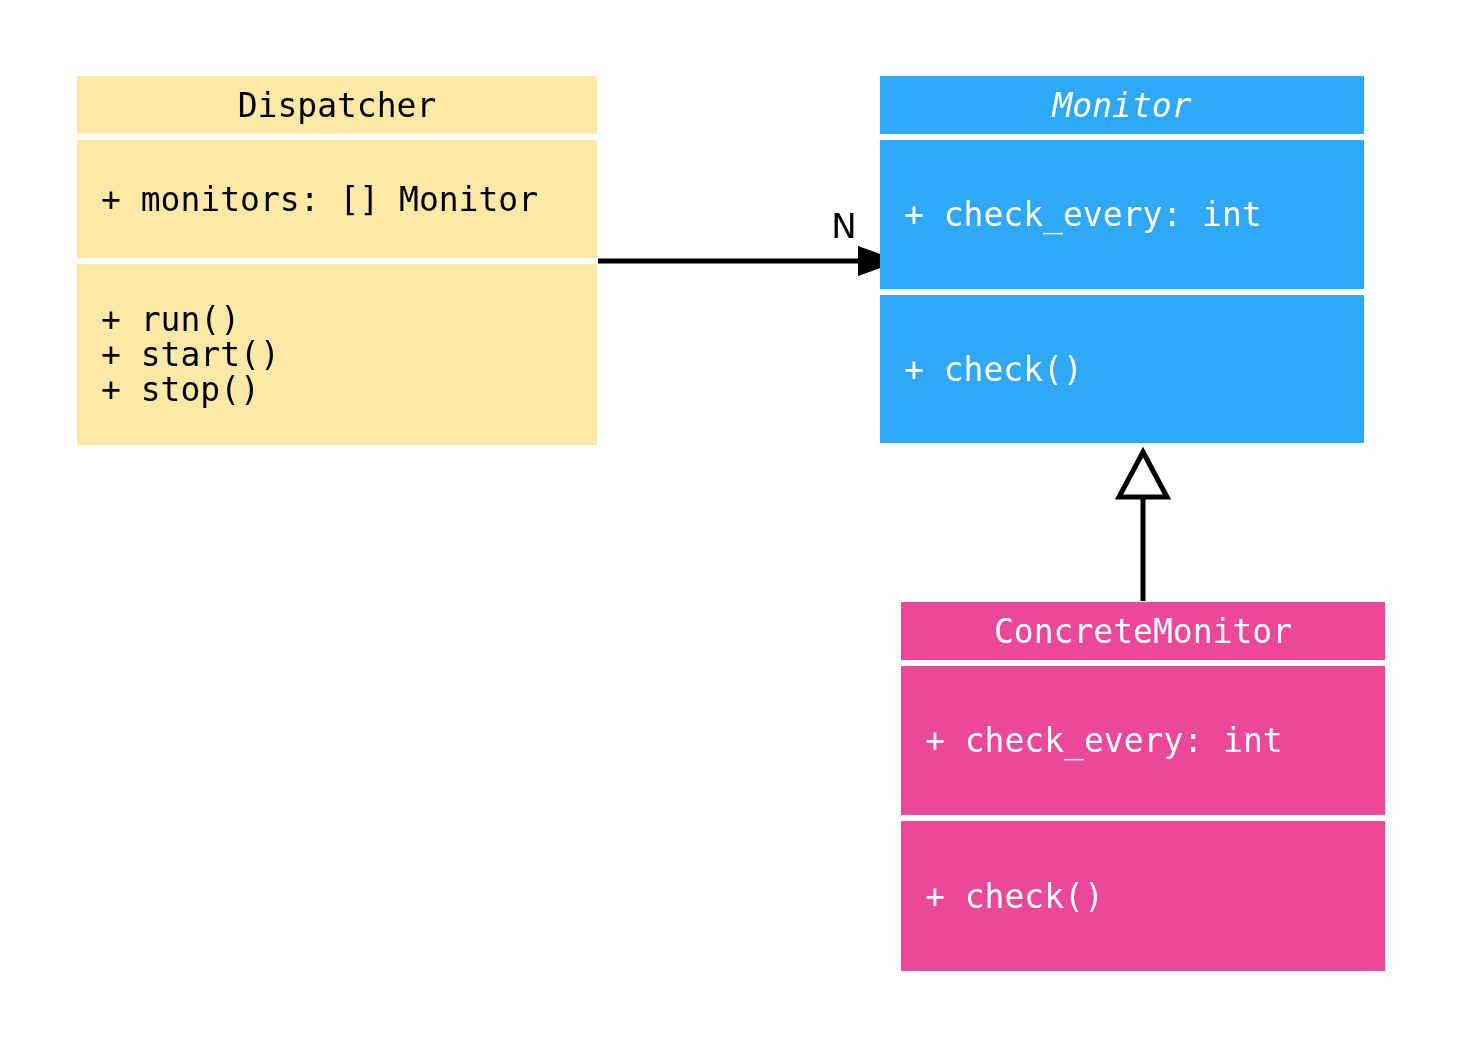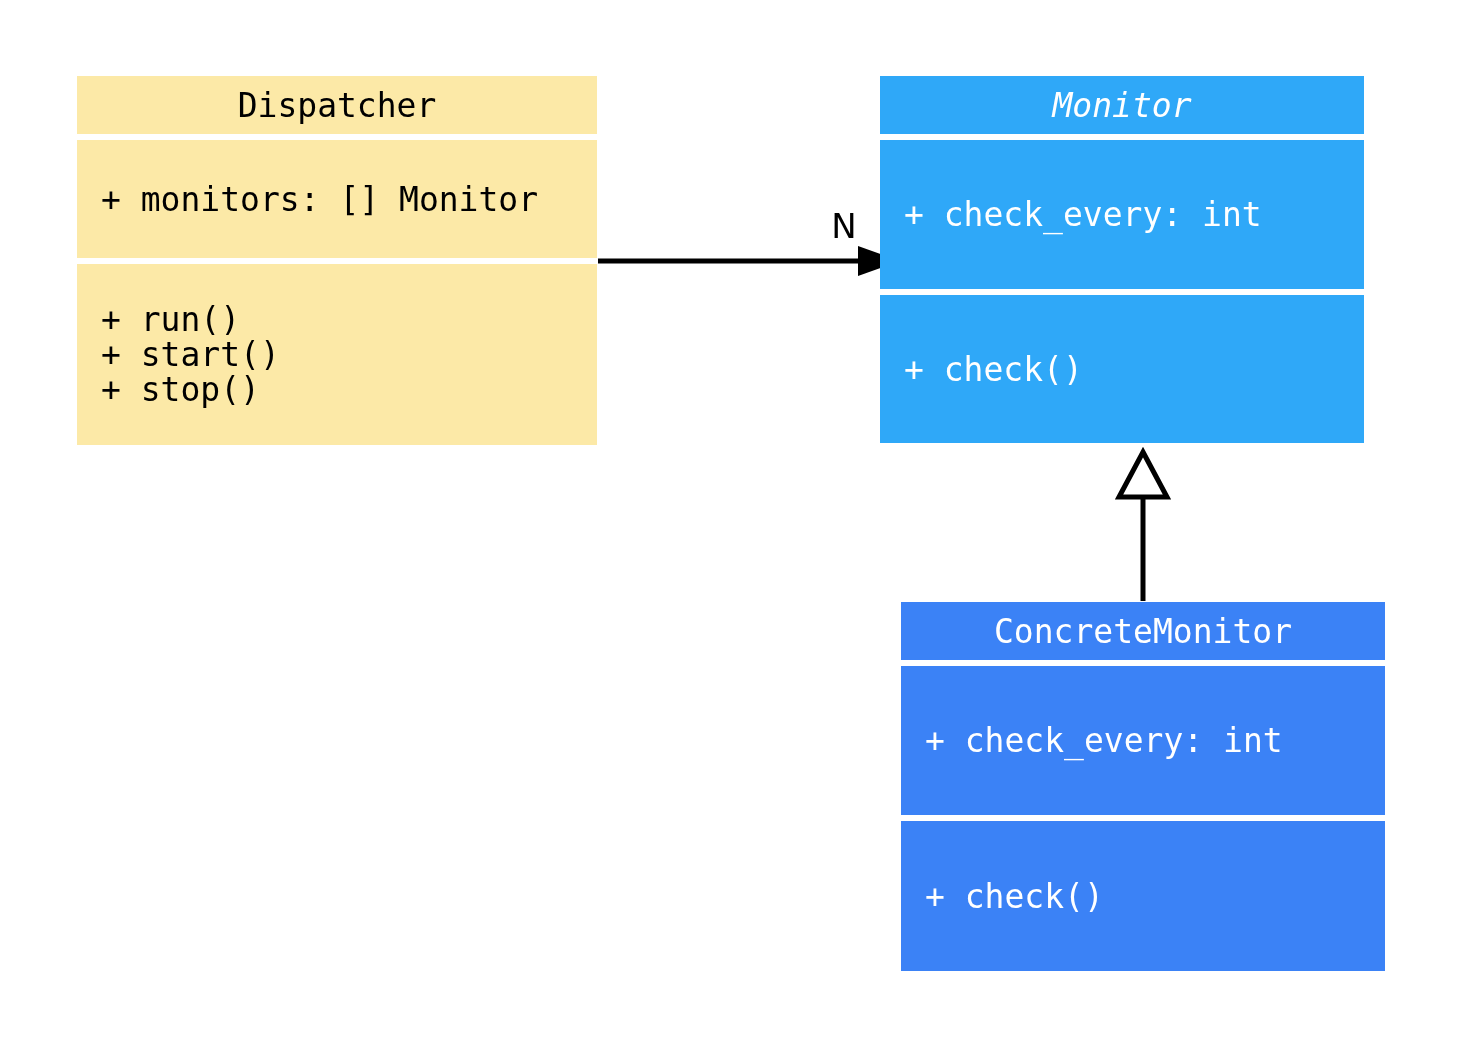--- a/index.html
+++ b/index.html
@@ -54,21 +54,21 @@
   .dispatcher .attrs { height: 118px; }
   .dispatcher .methods { height: 181px; }
 
   .monitor { left: 880px; top: 76px; width: 484px; }
   .monitor .sec { background: #2FA8F8; color: #ffffff; }
   .monitor .attrs { height: 149px; }
   .monitor .methods { height: 148px; }
   .monitor .sec.title { font-style: italic; }
 
   .concrete-monitor { left: 901px; top: 602px; width: 484px; }
-  .concrete-monitor .sec { background: #3b82f6; color: #ffffff; }
+  .concrete-monitor .sec { background: #ec4899; color: #ffffff; }
   .concrete-monitor .attrs { height: 149px; }
   .concrete-monitor .methods { height: 150px; }
 
   .multiplicity-label {
     position: absolute;
     left: 804px;
     top: 208px;
     width: 80px;
     text-align: center;
     font-family: "DejaVu Sans", "Liberation Sans", sans-serif;

